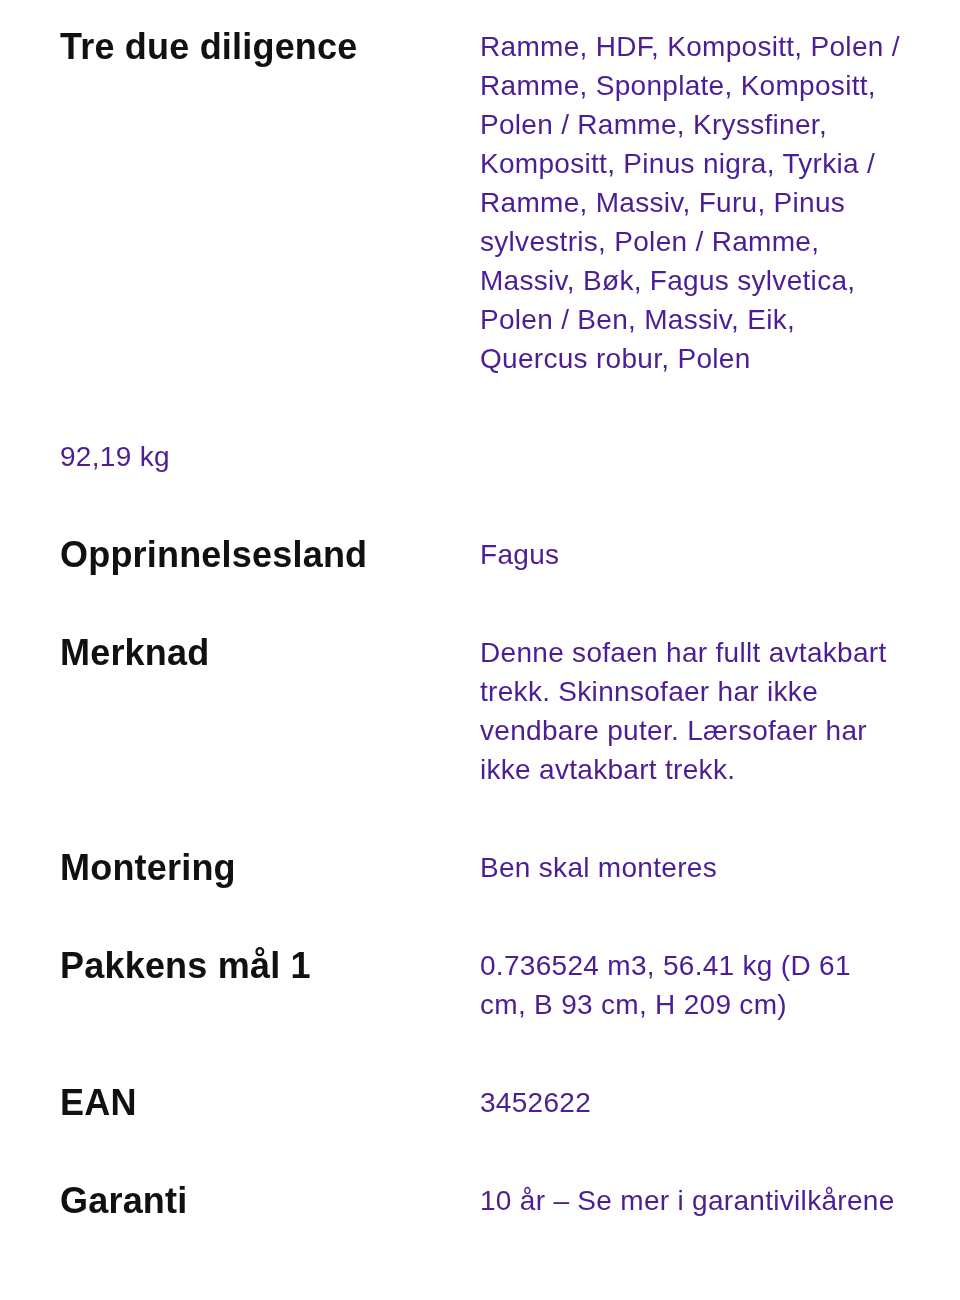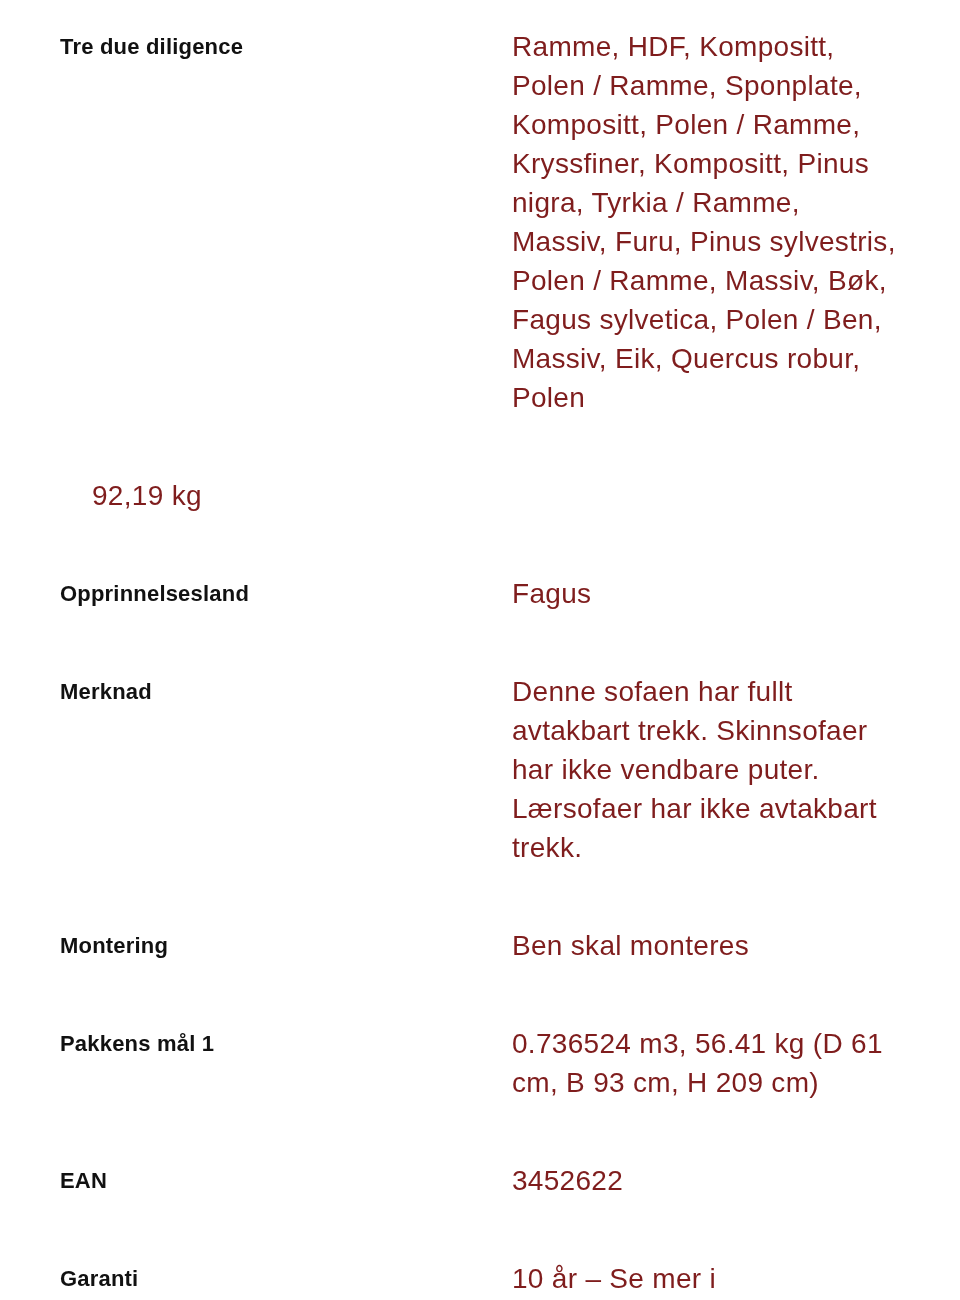--- a/index.html
+++ b/index.html
@@ -19,34 +19,33 @@
       padding: 27px 60px 0 60px;
     }
     .spec-row {
       display: flex;
       align-items: flex-start;
       margin-bottom: 59px;
     }
     .spec-label {
       width: 420px;
       flex: 0 0 420px;
-      font-size: 22px;
+      font-size: 36px;
       font-weight: bold;
       line-height: 39px;
       letter-spacing: 0.2px;
       color: #111111;
     }
     .spec-value {
       width: 430px;
       font-size: 28px;
       font-weight: normal;
       line-height: 39px;
-      color: #7f1d1d;
+      color: #4c1d95;
       letter-spacing: 0.3px;
-      margin-left: 32px;
     }
   </style>
 </head>
 <body>
 
 <div class="spec-list">
   <div class="spec-row">
     <div class="spec-label">Tre due diligence</div>
     <div class="spec-value">Ramme, HDF, Kompositt, Polen / Ramme, Sponplate, Kompositt, Polen / Ramme, Kryssfiner, Kompositt, Pinus nigra, Tyrkia / Ramme, Massiv, Furu, Pinus sylvestris, Polen / Ramme, Massiv, Bøk, Fagus sylvetica, Polen / Ben, Massiv, Eik, Quercus robur, Polen</div>
   </div>

